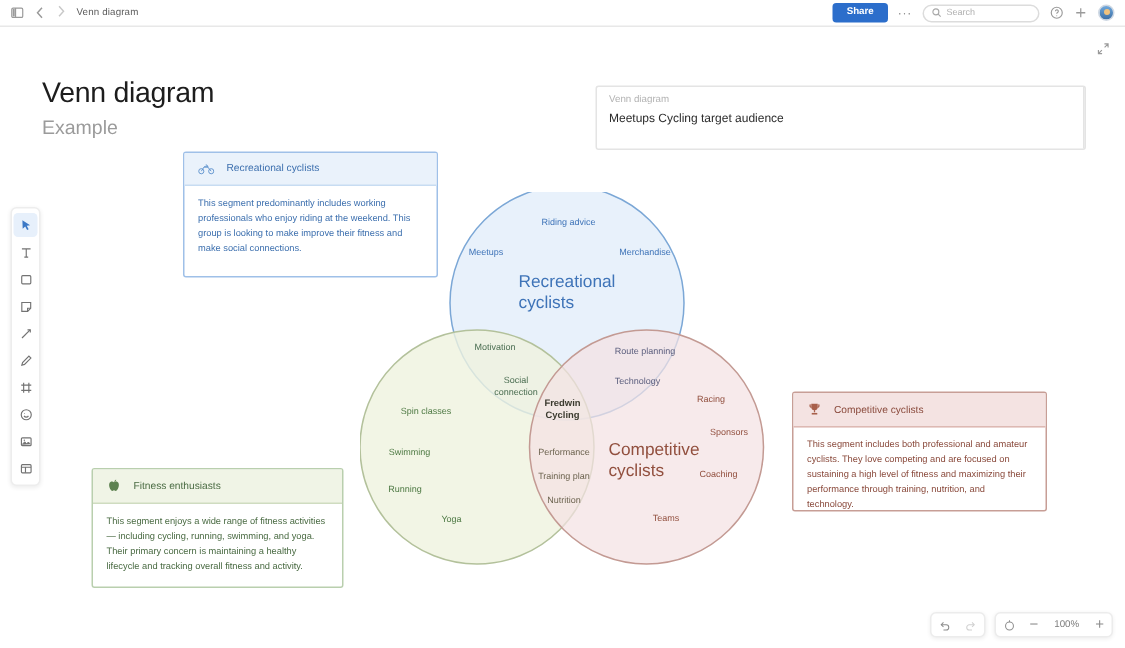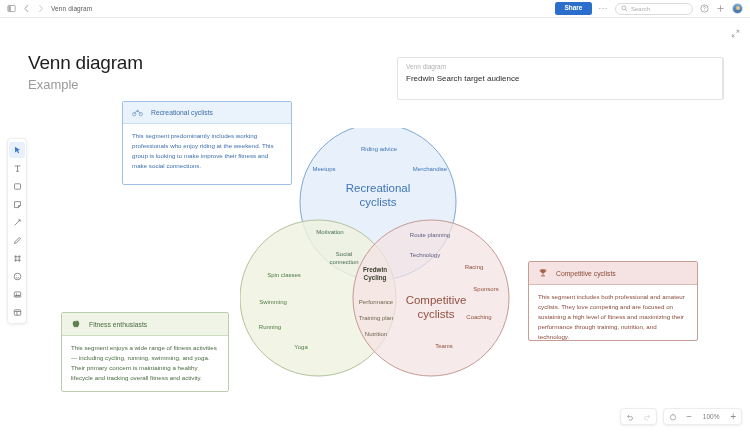--- a/index.html
+++ b/index.html
@@ -86,21 +86,21 @@
   .card.green .ttl, .card.green .card-body { color: #4a6b43; }
 
   .card.rose { left: 528px; top: 261px; width: 170px; height: 80px; border: 1px solid #c79e96; background: #fff; }
   .card.rose .card-head { background: #f4e3e2; border-bottom: 1px solid #ddb9b3; }
   .card.rose .ttl, .card.rose .card-body { color: #8a4a3c; }
 
   
   .venn { position: absolute; left: 240px; top: 128px; width: 270px; height: 255px; }
   .venn svg { display: block; }
   .vlabel { position: absolute; white-space: nowrap; transform: translate(-50%,-50%); pointer-events: none; }
-  .vmain { font-size: 11.5px; text-align: center; line-height: 1.18; }
+  .vmain { font-size: 11.5px; line-height: 1.18; }
   .vsmall { font-size: 6px; text-align: center; line-height: 1.3; }
   .c-rec { color: #3f74b8; }
   .c-fit { color: #4f7a45; }
   .c-com { color: #92503f; }
   .c-mid { color: #3b3b2f; font-weight: bold; font-size: 6.3px; }
   .c-ov1 { color: #4b6e52; }
   .c-ov2 { color: #5c5f7e; }
   .c-ov3 { color: #6d6450; }
 
   
@@ -238,21 +238,21 @@
   <span class="expand">
     <svg width="9" height="9" viewBox="0 0 14 14" fill="none" stroke="currentColor" stroke-width="1.2">
       <path d="M8.2 2h3.8v3.8M12 2L8.4 5.6"></path>
         <path d="M5.8 12H2V8.2M2 12l3.6-3.6"></path>
     </svg>
   </span>
 
   <div class="infobox">
     <div class="info-cell a">
       <div class="info-label">Venn diagram</div>
-      <div class="info-value">Fredwin Search target audience</div>
+      <div class="info-value">Meetups Cycling target audience</div>
     </div>
   </div>
 
   <div class="card blue">
     <div class="card-head">
       <span class="ico" style="color:#5b8fcc">
         <svg width="11" height="9" viewBox="0 0 20 14" fill="none" stroke="currentColor" stroke-width="1.1">
           <circle cx="4" cy="10" r="3.1"></circle>
             <circle cx="16" cy="10" r="3.1"></circle>
           <path d="M4 10l3.4-5.2h4.2L16 10M7.4 4.8h5.2"></path>

